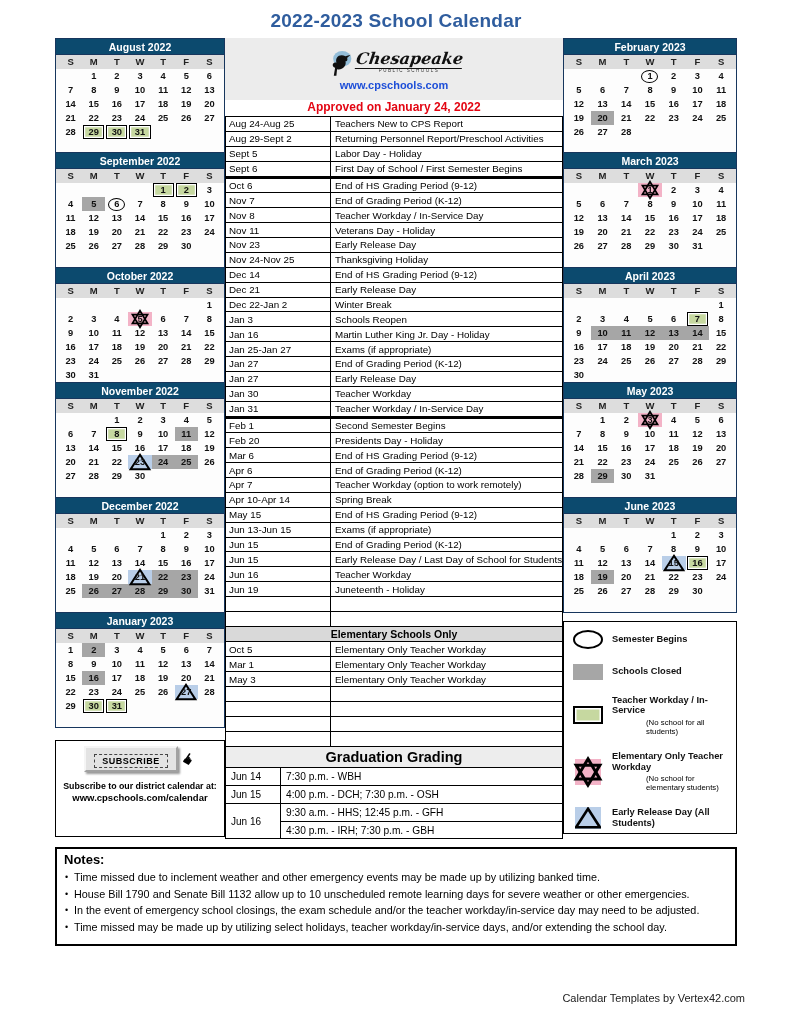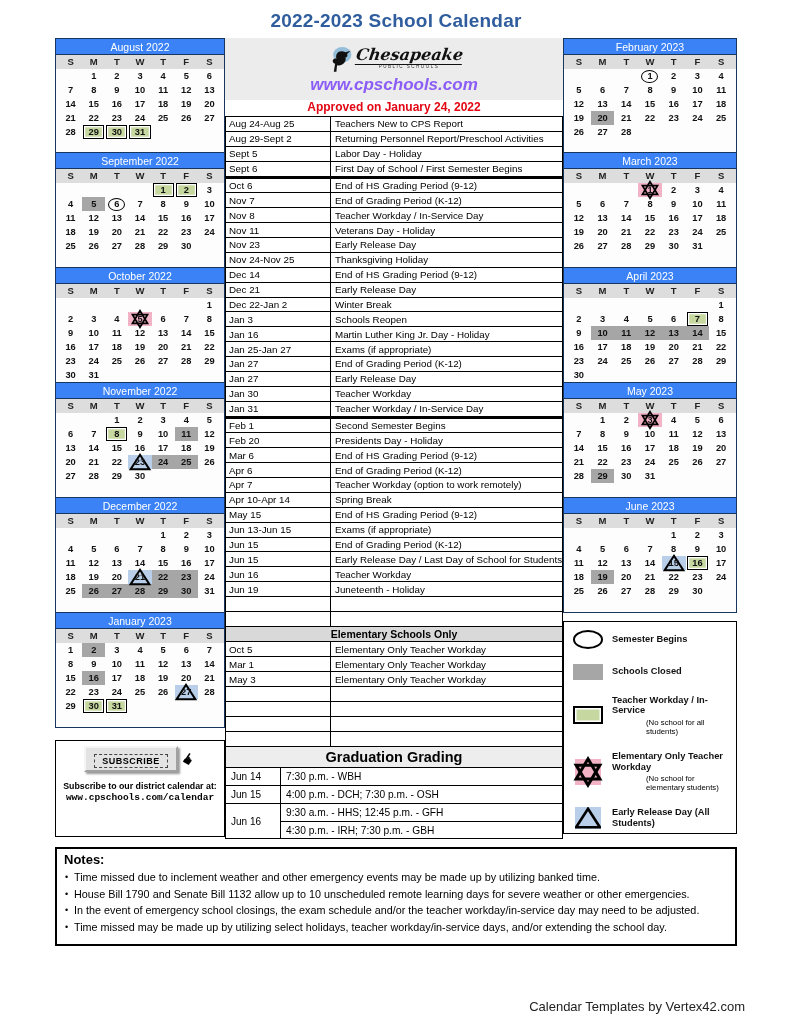--- a/index.html
+++ b/index.html
@@ -9,21 +9,21 @@
   .page-title { text-align:center; color:#2F5D9E; font-size:19px; font-weight:bold; margin:2px 0 6px 0; letter-spacing:0.2px; }
 
   .columns { display:flex; align-items:flex-start; }
   .col-left  { width:170px; }
   .col-mid   { width:338px; display:flex; flex-direction:column; }
   .col-right { width:174px; }
 
   
   .cal { width:100%; height:115px; border:1.5px solid #17365D; background:#FDFDFD; overflow:hidden; }
   .cal + .cal { margin-top:0; border-top:none; }
-  .cal-head { background:#3b82f6; color:#fff; font-weight:normal; font-size:10.5px; text-align:center;
+  .cal-head { background:#0c4a6e; color:#fff; font-weight:bold; font-size:10.5px; text-align:center;
               height:16px; line-height:16px; border-bottom:1px solid #17365D; }
   .cal-grid { display:grid; grid-template-columns:repeat(7,1fr); padding:0 3px; }
   .cal-wk { background:#DDDDDD; }
   .cal-wk { margin:0; padding:0 3px; }
   .wd { text-align:center; font-size:9.5px; font-weight:bold; color:#222; height:14px; line-height:14px; }
   .day { position:relative; height:14px; display:flex; align-items:center; justify-content:center;
          font-size:9.3px; font-weight:bold; color:#111; }
   .day span { position:relative; z-index:2; }
   .day.m-gray  { background:#A6A6A6; }
   .day.m-green { background:#C6D8A0; border:1.4px solid #000; box-shadow:inset 0 0 0 1.2px #fff; margin:0 1px; }
@@ -33,21 +33,21 @@
                        line-height:11.5px; display:inline-block; text-align:center; }
   .mark { position:absolute; left:50%; top:50%; transform:translate(-50%,-50%); z-index:1; width:20px; height:19px; overflow:visible; }
   .mark.tri { width:23px; height:17px; }
 
   
   .logo-box { height:62px; background:#ECECEC; display:flex; flex-direction:column; align-items:center; justify-content:center; }
   .logo-row { display:flex; align-items:center; gap:4px; }
   .logo-script { font-family:"DejaVu Serif", serif; font-style:italic; font-weight:bold; font-size:16px;
                  color:#111; border-bottom:1.5px solid #111; transform:skewX(-8deg); line-height:1.05; }
   .logo-tag { font-size:4.5px; letter-spacing:1.5px; color:#333; text-align:center; }
-  .website { font-weight:bold; font-size:17px; color:#8b5cf6; margin-top:2px;font-style:italic; }
+  .website { font-weight:bold; font-size:11px; color:#1d4ed8; margin-top:2px; }
   .approved { height:16px; line-height:15px; text-align:center; color:#E30613; font-weight:bold; font-size:12px; }
 
   .events { display:flex; flex-direction:column; height:511px; border:1.5px solid #000; }
   .evt { flex:1; display:flex; border-top:1px solid #000; min-height:0; }
   .evt:first-child { border-top:none; }
   .evt.sep { border-bottom:2px solid #000; }
   .evt .c1 { width:105px; border-right:1px solid #000; padding:0 3px; display:flex; align-items:center;
              font-size:9.8px; white-space:nowrap; }
   .evt .c2 { flex:1; padding:0 4px; display:flex; align-items:center; font-size:9.8px; white-space:nowrap; overflow:hidden; }
 
@@ -65,21 +65,21 @@
   .grad-times div { height:17px; line-height:17px; font-size:10.2px; padding-left:5px; }
   .grad-times div + div { border-top:1px solid #000; }
 
   
   .subscribe { margin-top:12px; border:1.5px solid #000; height:97px; padding:5px 4px; text-align:center; }
   .sub-btn { display:inline-block; background:#E3E3E3; border:2px outset #F5F5F5; padding:2px 8px;
              box-shadow:2px 2px 2px #999; cursor:pointer; }
   .sub-btn-inner { display:inline-block; border:1px dashed #444; padding:1px 7px; font-weight:bold; font-size:9px; letter-spacing:0.5px; }
   .hand { font-size:15px; line-height:10px; display:inline-block; transform:rotate(-55deg); margin-top:-2px; }
   .sub-text { font-size:8.8px; font-weight:bold; margin-top:9px; }
-  .sub-link { font-size:9.5px; font-weight:bold; margin-top:1px; cursor:pointer;font-family:Liberation Mono, monospace; }
+  .sub-link { font-size:9.5px; font-weight:bold; margin-top:1px; cursor:pointer; }
 
   
   .legend { margin-top:8px; border:1.5px solid #000; height:213px; padding:8px 6px 4px 8px;
             display:flex; flex-direction:column; justify-content:space-between; }
   .leg-item { display:flex; align-items:center; gap:8px; }
   .leg-icon { width:32px; min-width:32px; display:flex; align-items:center; justify-content:center; position:relative; }
   .leg-label { font-weight:bold; font-size:9.3px; color:#111; line-height:1.15; }
   .leg-sub { font-size:7.8px; font-weight:normal; margin-top:2px;margin-left:34px; }
   .leg-ellipse { width:30px; height:19px; border:2px solid #000; border-radius:50%; background:#fff; }
   .leg-gray { width:30px; height:16px; background:#A6A6A6; }
@@ -87,21 +87,21 @@
   .leg-star { width:26px; height:26px; background:#F3B3C7; position:relative; }
   .leg-star svg { position:absolute; left:50%; top:50%; transform:translate(-50%,-50%); width:30px; height:30px; overflow:visible; }
   .leg-tri { width:26px; height:22px; background:#B9CEE8; position:relative; }
   .leg-tri svg { position:absolute; left:50%; top:50%; transform:translate(-50%,-50%); width:26px; height:22px; }
 
   
   .notes { margin-top:8px; border:2px solid #000; padding:3px 9px 8px 7px; }
   .notes-title { font-weight:bold; font-size:13px; margin-bottom:2px; }
   .note-item { font-size:10.8px; line-height:1.55; padding-left:10px; position:relative; }
   .note-item::before { content:"•"; position:absolute; left:1px; font-size:9px; top:2px; }
-  .footer { position:absolute; right:46px; bottom:10px; font-size:13px; color:#222; }
+  .footer { position:absolute; right:46px; bottom:20px; font-size:11px; color:#222; }
 </style>
 </head>
 <body>
 
 <div class="page">
   <div class="page-title">2022-2023 School Calendar</div>
 
   <div class="columns">
 
     <div class="col-left">

